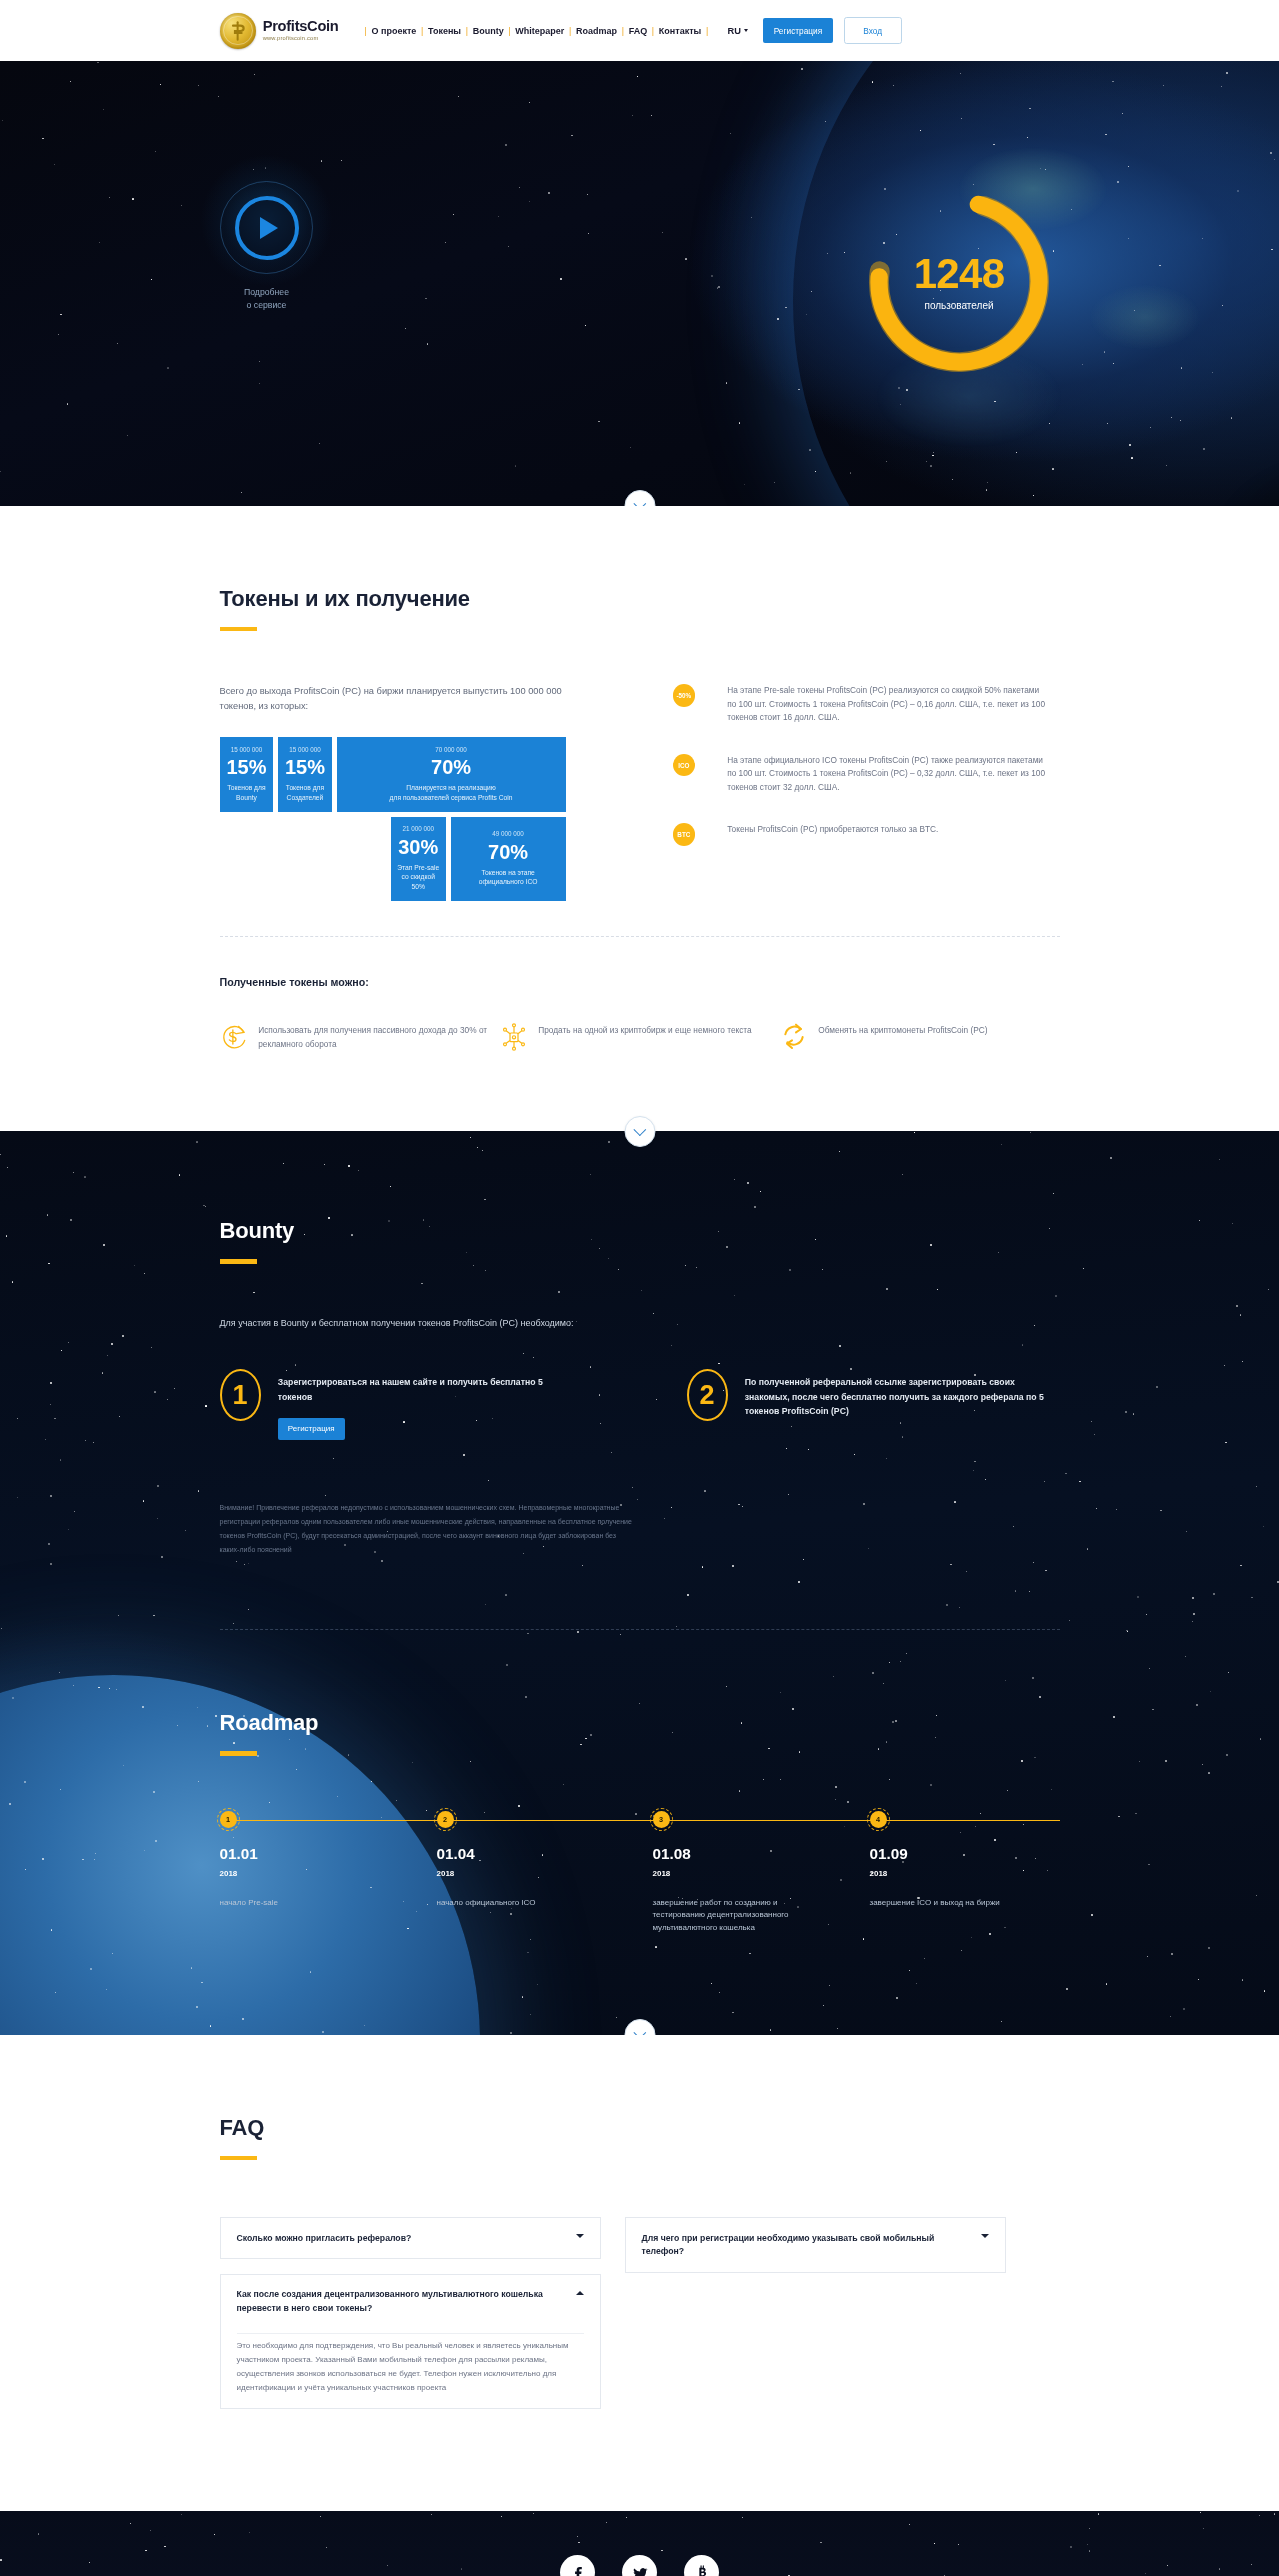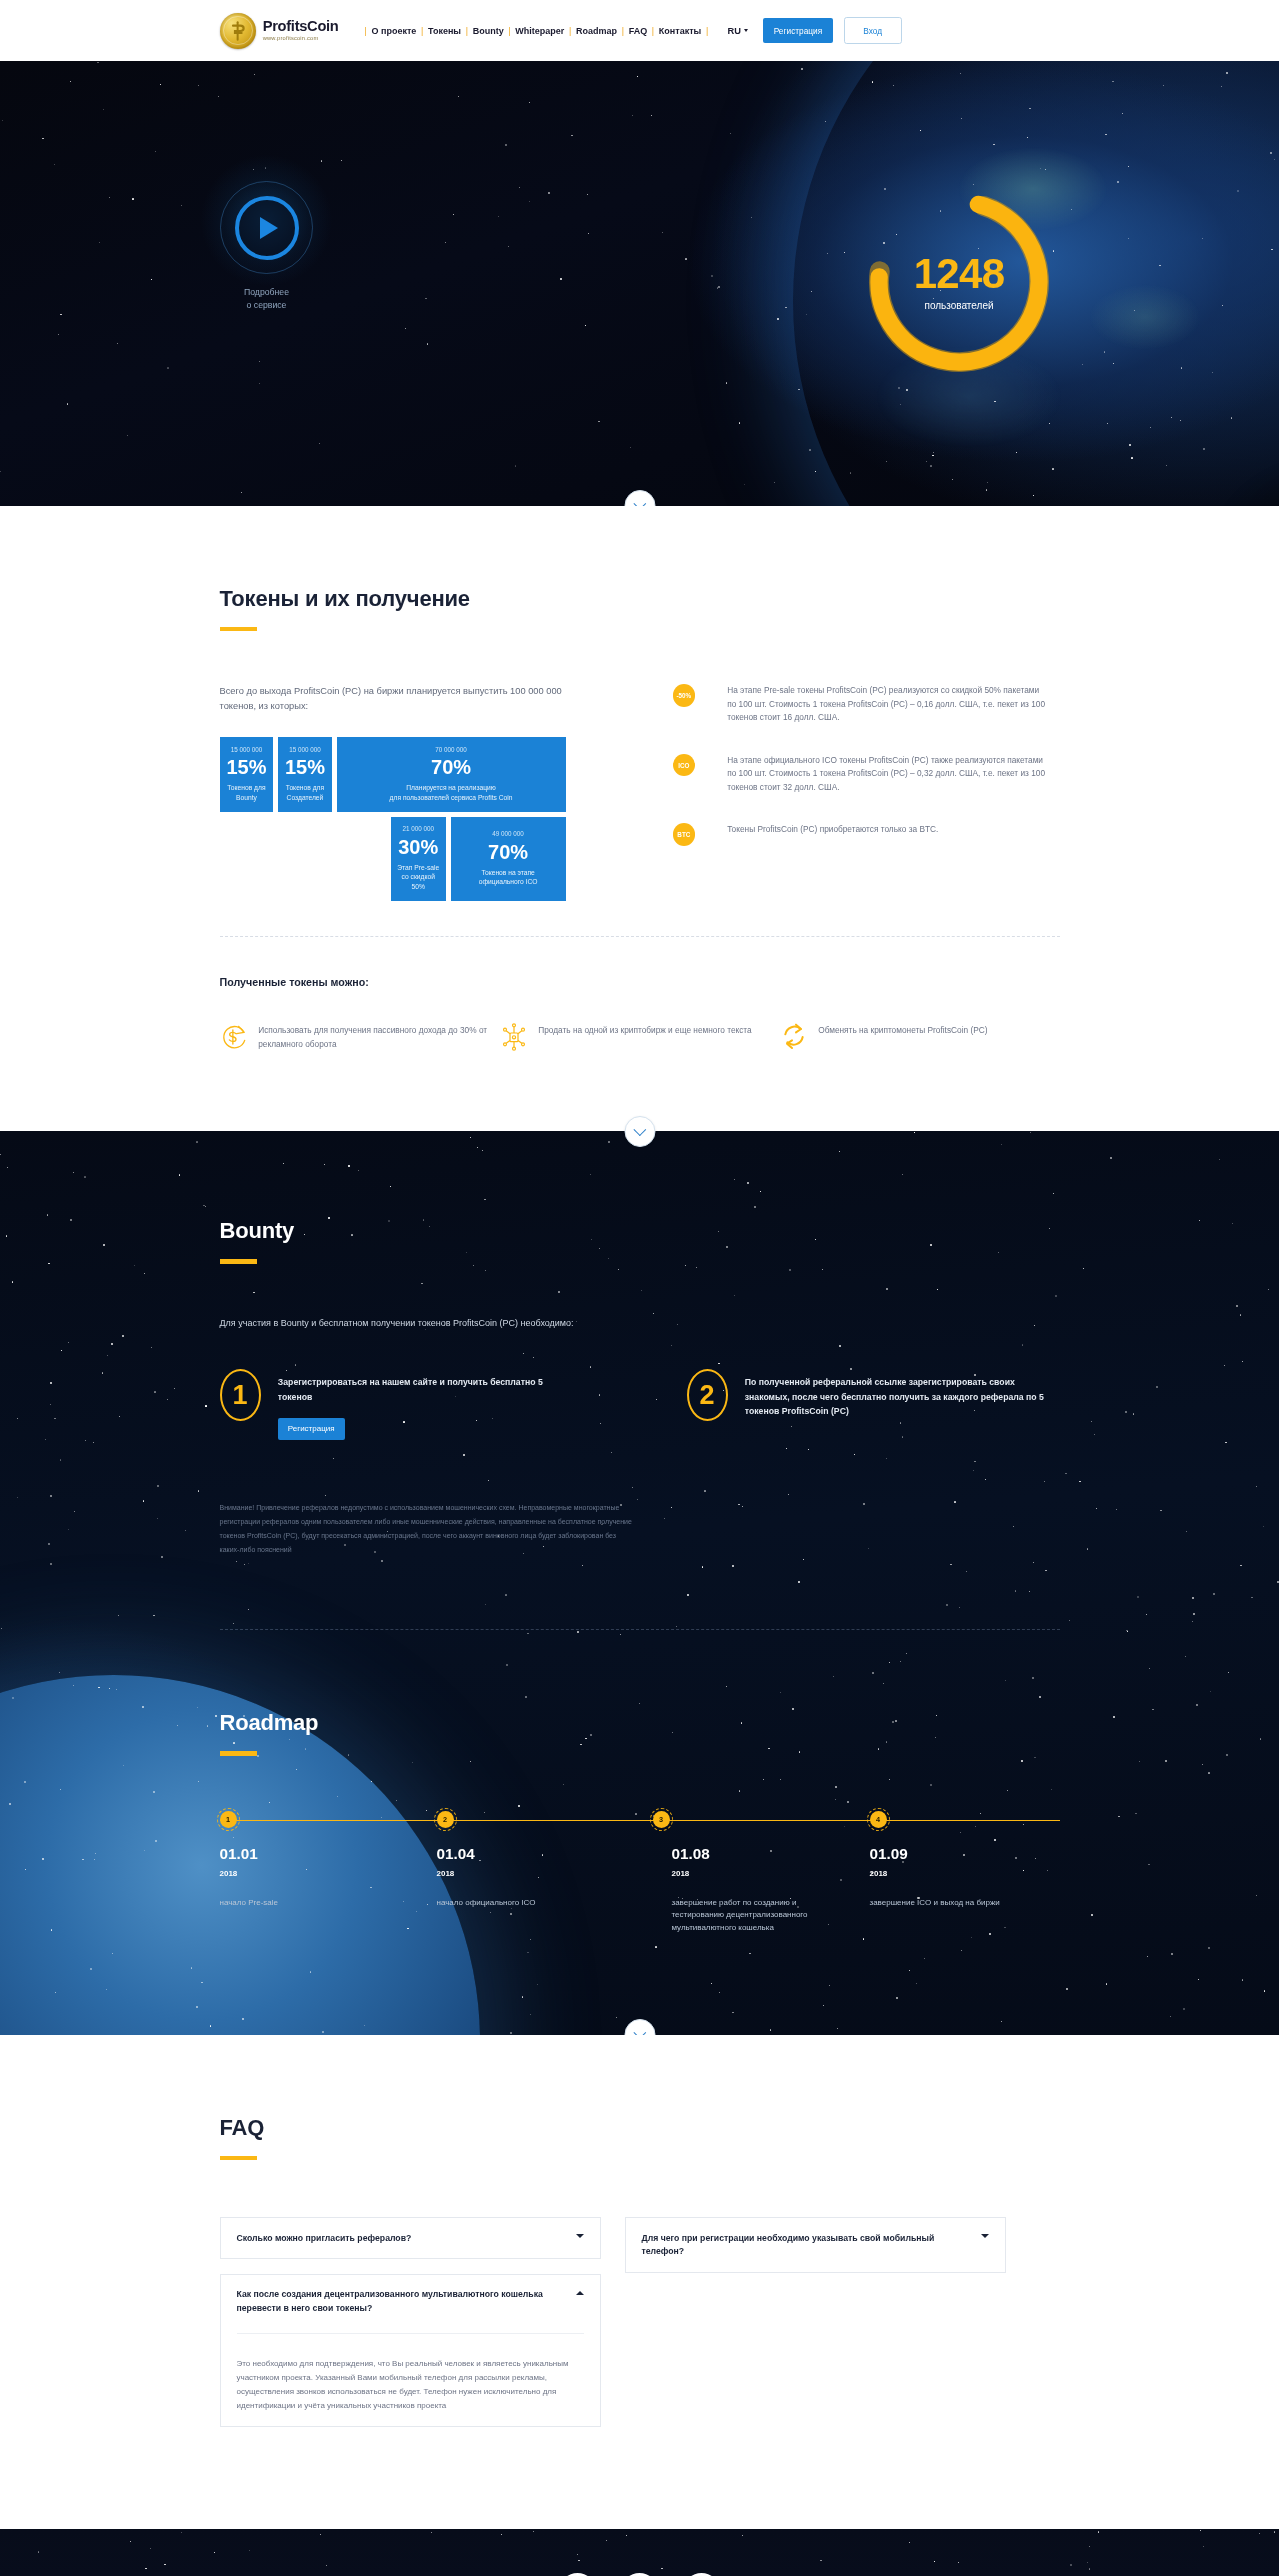--- a/index.html
+++ b/index.html
@@ -262,21 +262,21 @@
   .faq-card {
     border: 0.7px solid #e4e8ee; background: #fff; margin-bottom: 14.7px;
     padding: 13.3px 16px;
   }
   .faq-q-row { display: flex; align-items: flex-start; justify-content: space-between; gap: 9.3px; }
   .faq-q { font-size: 8.7px; font-weight: bold; color: #1a2236; line-height: 1.55; }
   .faq-arrow { flex: 0 0 auto; margin-top: 2.7px; }
   .ar-d { width:0;height:0;border-left:4px solid transparent;border-right:4px solid transparent;border-top:4.7px solid #1a2236; }
   .ar-u { width:0;height:0;border-left:4px solid transparent;border-right:4px solid transparent;border-bottom:4.7px solid #1a2236; }
   .faq-sep { border-top: 0.7px solid #eceff3; margin: 17.3px 0 0; }
-  .faq-a { font-size: 8px; color: #6d7486; line-height: 1.75; margin-top: 23px; }
+  .faq-a { font-size: 8px; color: #6d7486; line-height: 1.75; margin-top: 5px; }
 
   
   .footer {
     position: relative; overflow: hidden; height: 124px;
     background: linear-gradient(180deg, #070c1a 0%, #090f20 100%);
     display: flex; align-items: center; justify-content: center;
   }
   .socials { display: flex; gap: 27px; position: relative; z-index: 4; }
   .soc {
     width: 35px; height: 35px; border-radius: 50%; background: #fff;
@@ -1101,21 +1101,21 @@
         <div class="rm-col" style="left:0px;">
           <div class="rm-date">01.01</div>
           <div class="rm-year">2018</div>
           <div class="rm-desc">начало Pre-sale</div>
         </div>
         <div class="rm-col" style="left:217px;">
           <div class="rm-date">01.04</div>
           <div class="rm-year">2018</div>
           <div class="rm-desc">начало официального ICO</div>
         </div>
-        <div class="rm-col" style="left:452px;">
+        <div class="rm-col" style="left:433px;">
           <div class="rm-date">01.08</div>
           <div class="rm-year">2018</div>
           <div class="rm-desc">завершение работ по созданию и тестированию децентрализованного мультивалютного кошелька</div>
         </div>
         <div class="rm-col" style="left:650px;">
           <div class="rm-date">01.09</div>
           <div class="rm-year">2018</div>
           <div class="rm-desc">завершение ICO и выход на биржи</div>
         </div>
       </div>

